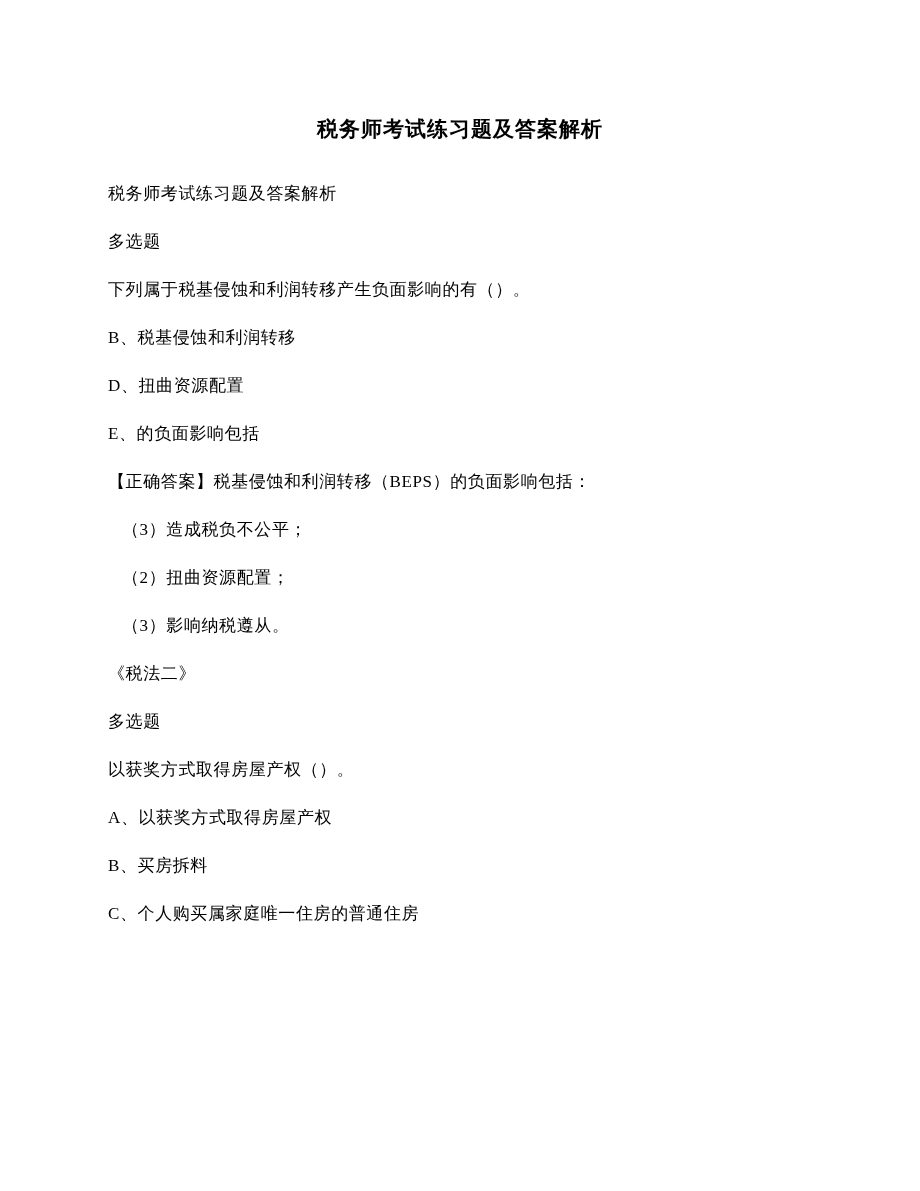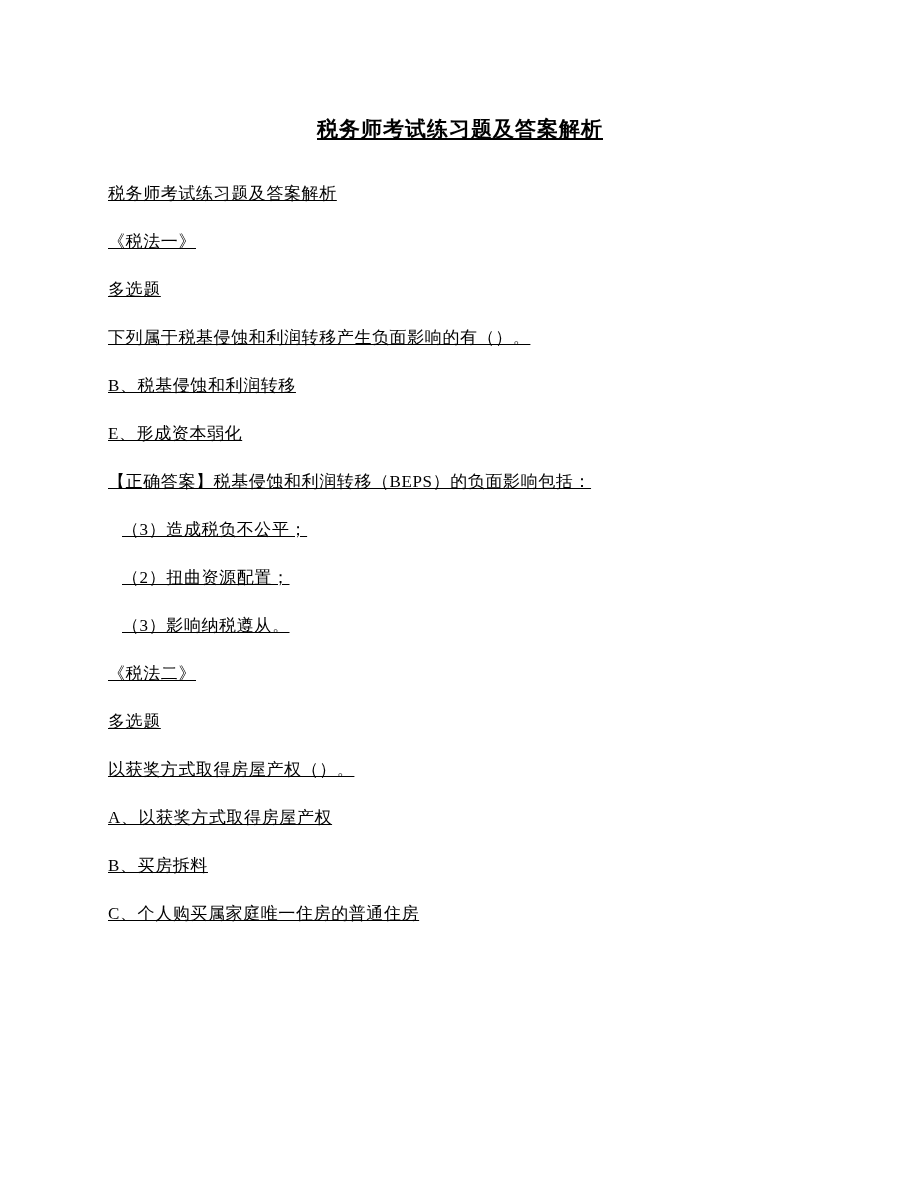--- a/index.html
+++ b/index.html
@@ -13,21 +13,20 @@
     font-family: "Liberation Serif", "DejaVu Serif", serif;
     color: #000000;
     -webkit-font-smoothing: antialiased;
   }
   .page {
     position: relative;
     width: 920px;
     height: 962px;
     box-sizing: border-box;
     padding: 96px 108px 80px 108px;
-    text-decoration: underline;
   }
   .doc-title {
     font-family: "Liberation Serif", "DejaVu Serif", serif;
     font-size: 21px;
     font-weight: bold;
     text-align: center;
     letter-spacing: 1px;
     margin: 18px 0 34px 0;
     line-height: 1.5;
   }
@@ -46,25 +45,25 @@
 </style>
 </head>
 <body>
 
 <div class="page">
 
   <h1 class="doc-title">税务师考试练习题及答案解析</h1>
 
   <div class="body-content">
     <p class="para">税务师考试练习题及答案解析</p>
-    <p class="para">《税法一》</p>
     <p class="para">多选题</p>
     <p class="para">下列属于税基侵蚀和利润转移产生负面影响的有（）。</p>
     <p class="para">B、税基侵蚀和利润转移</p>
-    <p class="para">E、形成资本弱化</p>
+    <p class="para">D、扭曲资源配置</p>
+    <p class="para">E、的负面影响包括</p>
     <p class="para">【正确答案】税基侵蚀和利润转移（BEPS）的负面影响包括：</p>
     <p class="para indent">（3）造成税负不公平；</p>
     <p class="para indent">（2）扭曲资源配置；</p>
     <p class="para indent">（3）影响纳税遵从。</p>
     <p class="para">《税法二》</p>
     <p class="para">多选题</p>
     <p class="para">以获奖方式取得房屋产权（）。</p>
     <p class="para">A、以获奖方式取得房屋产权</p>
     <p class="para">B、买房拆料</p>
     <p class="para">C、个人购买属家庭唯一住房的普通住房</p>

